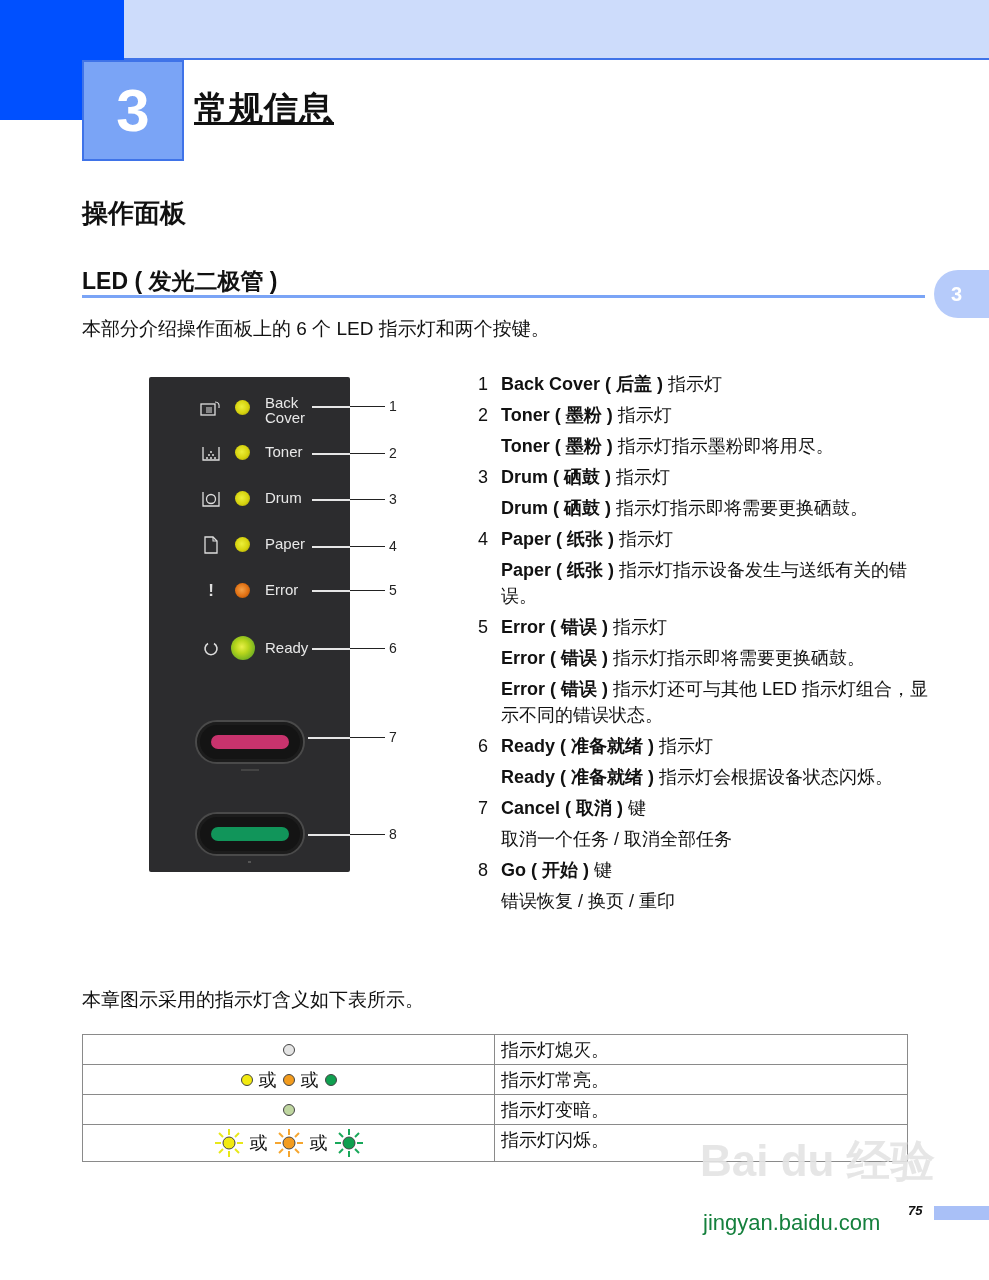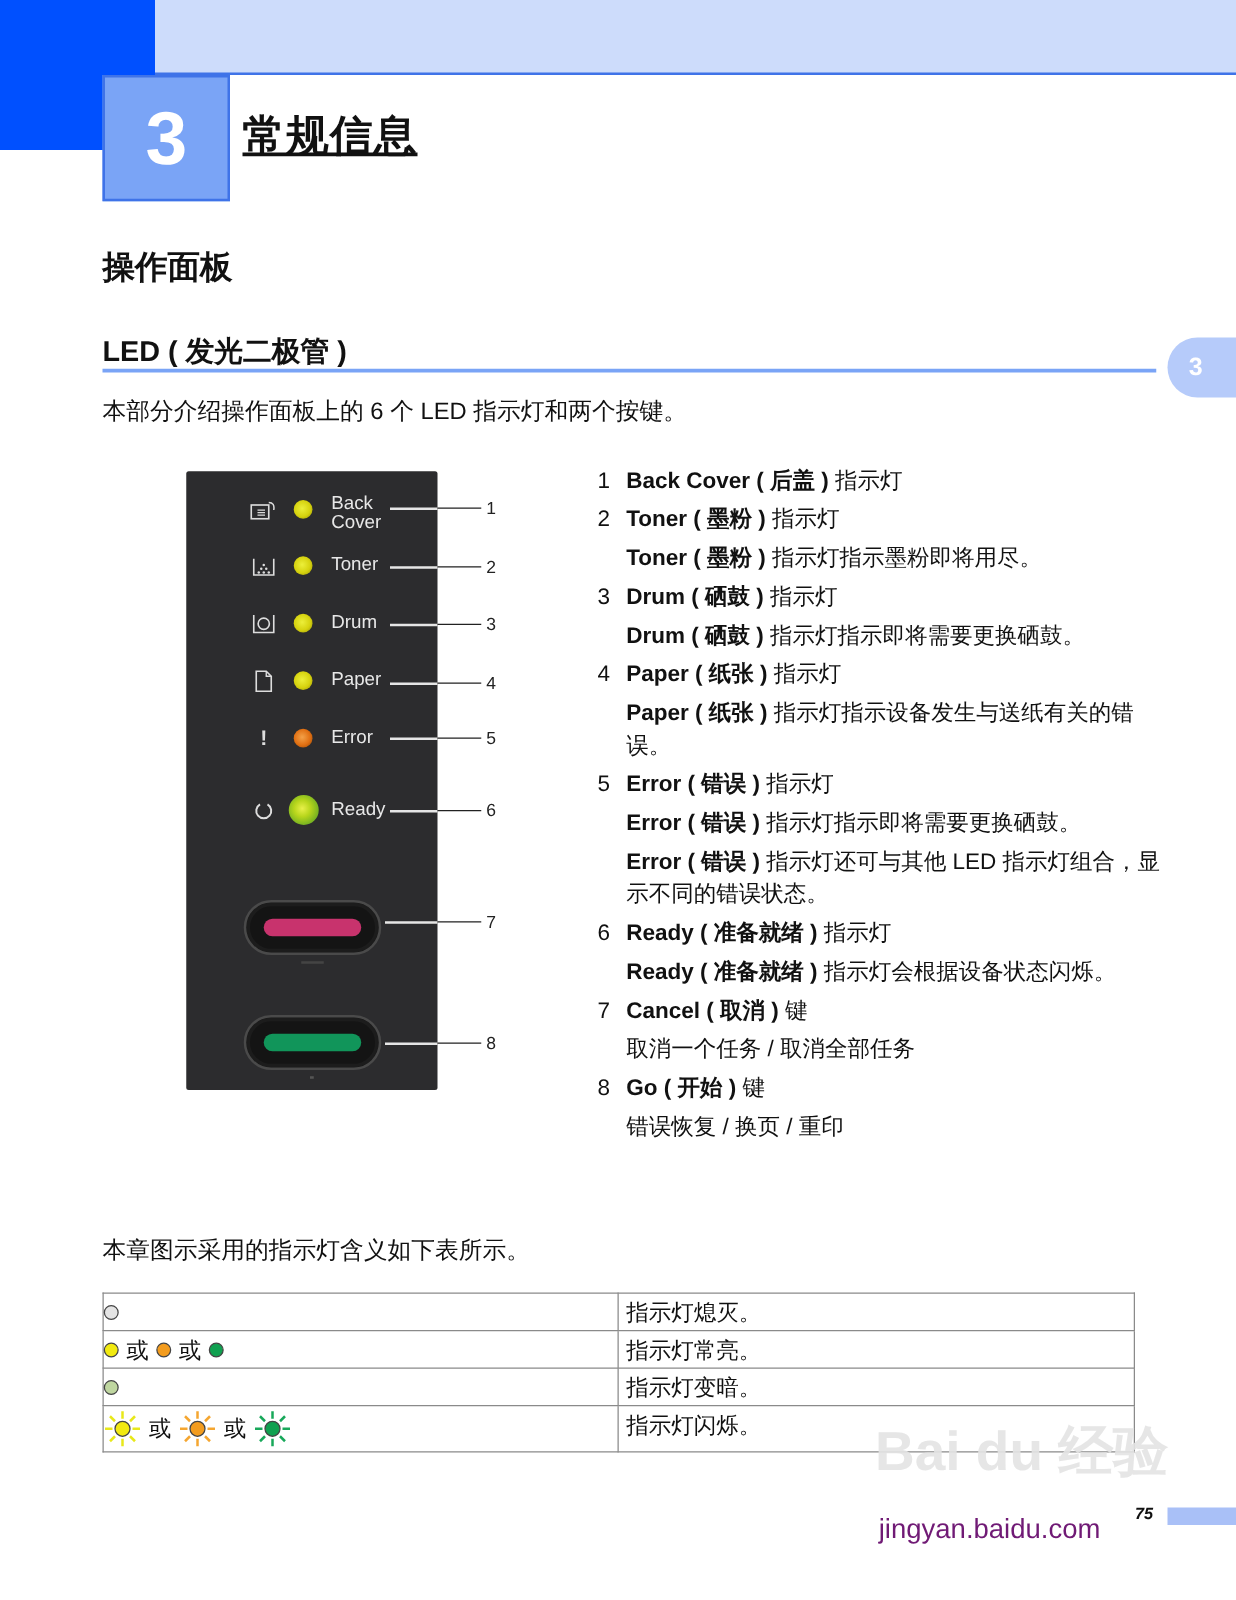--- a/index.html
+++ b/index.html
@@ -44,29 +44,29 @@
     .desc { position: absolute; left: 478px; top: 371px; width: 460px; font-size: 18px; line-height: 26px; }
     .item { position: relative; padding-left: 23px; }
     .item-num { position: absolute; left: 0; top: 0; }
     .item-head { margin-bottom: 5px; }
     .item-body { margin-bottom: 5px; }
     b { font-weight: bold; }
 
     .table-intro { position: absolute; left: 82px; top: 987px; font-size: 19px; }
     table.legend { position: absolute; left: 82px; top: 1034px; width: 826px; border-collapse: collapse; }
     table.legend td { border: 1.5px solid #8a8a8a; font-size: 18px; height: 30px; }
-    table.legend td.sym { width: 412px; vertical-align: middle; margin-left: 17px; }
+    table.legend td.sym { width: 412px; text-align: center; vertical-align: middle; margin-left: 17px; }
     table.legend td.txt { padding-left: 6px; vertical-align: top; padding-top: 3px; }
     table.legend tr.tall td { height: 37px; }
     .dot { display: inline-block; width: 12px; height: 12px; border-radius: 50%; border: 1px solid #444; vertical-align: middle; }
     .or { margin: 0 6px; vertical-align: middle; }
     .blink { display: inline-block; position: relative; width: 30px; height: 30px; vertical-align: middle; }
 
     .watermark { position: absolute; left: 700px; top: 1132px; color: #e4e4e4; font-size: 44px; font-weight: bold; opacity: .9; }
-    .watermark-sub { position: absolute; left: 703px; top: 1210px; color: #701a75; font-size: 22px; }
+    .watermark-sub { position: absolute; left: 703px; top: 1210px; color: #15803d; font-size: 22px; }
     .page-num { position: absolute; left: 908px; top: 1203px; font-size: 13px; font-weight: bold; font-style: italic; }
     .page-bar { position: absolute; left: 934px; top: 1206px; width: 55px; height: 14px; background: #a9c0f7; }
   </style>
 </head>
 <body>
 
 <div class="hdr-blue"></div>
 <div class="hdr-light"></div>
 <div class="chapter-box">
   <span class="chapter-num">3</span>

